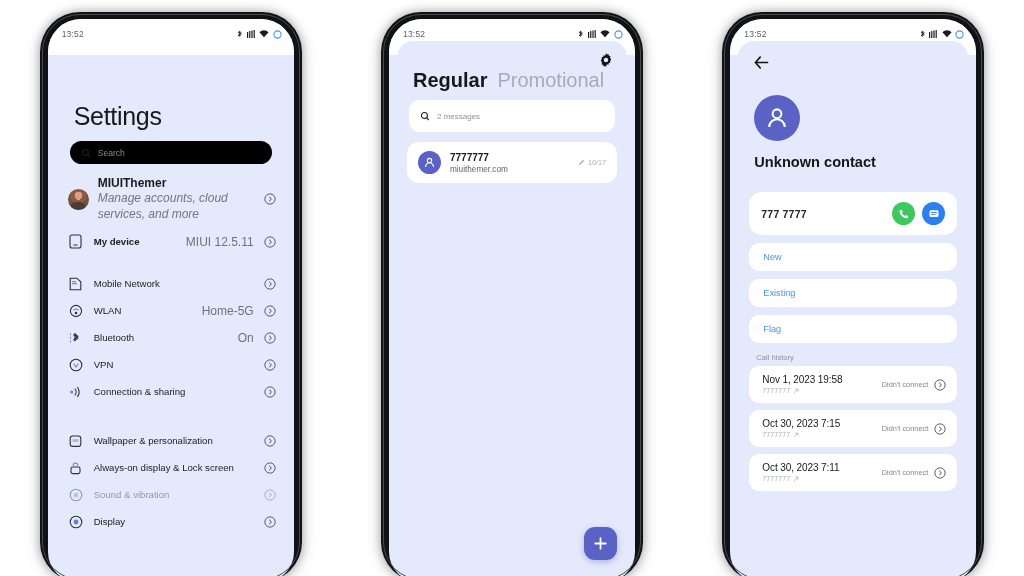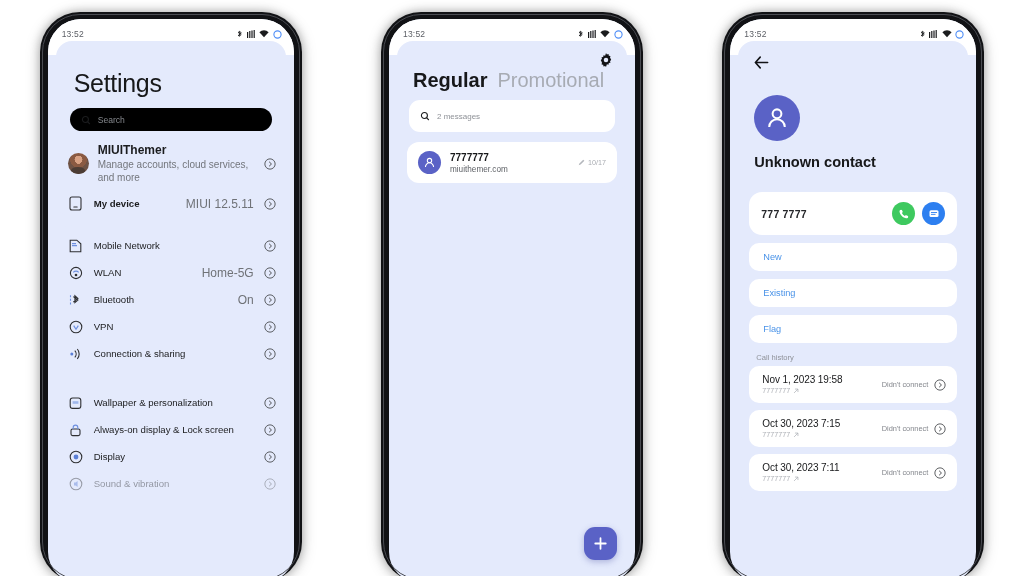--- a/index.html
+++ b/index.html
@@ -73,21 +73,21 @@
     padding: 4px 10px 4px 12px;
     gap: 10px;
   }
   .row .ico { width: 16px; height: 16px; flex: 0 0 16px; display: flex; align-items: center; justify-content: center; }
   .row .ico svg { display: block; }
   .row .label { flex: 1; font-size: 9.6px; color: #1b1c1e; line-height: 1.25; }
   .row .value { font-size: 12px; color: #6f7277; white-space: nowrap; }
   .chev { flex: 0 0 12px; width: 12px; height: 12px; }
 
   
-  .settings-hero { padding: 28px 0 0 0; }
+  .settings-hero { padding: 28px 0 0 0; margin-top: 33px; }
   .settings-title {
     font-size: 25px; font-weight: 400; color: #17181a;
     padding: 0 18px 10px 18px; letter-spacing: -.3px;
   }
   .searchbar {
     margin: 0 14px 8px 14px;
     height: 23px; background: #000000; border-radius: 12px;
     display: flex; align-items: center; gap: 7px; padding: 0 11px;
   }
   .searchbar .sph { font-size: 8.6px; color: #85888d; }
@@ -97,21 +97,21 @@
     background: radial-gradient(circle at 50% 32%, #d8a183 0 22%, #8a5a42 23% 46%, #6e5244 47% 100%);
     flex: 0 0 21px;
     position: relative; overflow: hidden;
   }
   .avatar-img::after{
     content:""; position:absolute; left:18%; bottom:0; width:64%; height:34%;
     border-radius:50% 50% 0 0; background:#4b3c34;
   }
   .acct-text { flex: 1; }
   .acct-name { font-size: 12px; font-weight: 700; color: #1b1c1e; }
-  .acct-sub { font-size: 10px; color: #73767c; line-height: 1.3; margin-top: 1px; }
+  .acct-sub { font-size: 12px; color: #73767c; line-height: 1.3; margin-top: 1px; font-style: italic; }
   .bold-label { font-weight: 700 !important; }
 
   
   .msg-top { position: relative; padding: 14px 0 0 0; }
   .gear { position: absolute; top: 12px; right: 14px; width: 14px; height: 14px; }
   .tabs { display: flex; align-items: baseline; gap: 10px; padding: 14px 16px 8px 16px; }
   .tab { font-size: 20px; color: #a7abb3; }
   .tab.active { color: #17181a; font-weight: 700; }
   .msg-search {
     margin: 0 12px 10px 12px; height: 32px; background: #ffffff;
@@ -330,41 +330,41 @@
                   <rect x="2" y="6" width="9" height="6.6" rx="1.6" stroke="#2f3033" stroke-width="1.1" fill="none"></rect>
                   <path d="M4.2 6V4.4a2.3 2.3 0 0 1 4.6 0V6" stroke="#6d8fe0" stroke-width="1.1" fill="none"></path>
                 </svg>
               </span>
             <span class="label">Always-on display &amp; Lock screen</span>
             <svg class="chev" viewBox="0 0 14 14">
                 <circle cx="7" cy="7" r="6" stroke="#44464a" stroke-width="1" fill="none"></circle>
                 <path d="M6 4.4L8.7 7 6 9.6" stroke="#44464a" stroke-width="1.1" fill="none"></path>
               </svg>
           </div>
+          <div class="row" style="opacity:.42;">
+            <span class="ico">
+                <svg width="14" height="14" viewBox="0 0 14 14">
+                  <circle cx="7" cy="7" r="5.8" stroke="#2f3033" stroke-width="1.1" fill="none"></circle>
+                  <path d="M5 5.4v3.2h1.6L8.6 10V4l-2 1.4z" fill="#5b7fd6"></path>
+                </svg>
+              </span>
+            <span class="label">Sound &amp; vibration</span>
+            <svg class="chev" viewBox="0 0 14 14">
+                <circle cx="7" cy="7" r="6" stroke="#44464a" stroke-width="1" fill="none"></circle>
+                <path d="M6 4.4L8.7 7 6 9.6" stroke="#44464a" stroke-width="1.1" fill="none"></path>
+              </svg>
+          </div>
           <div class="row">
             <span class="ico">
                 <svg width="14" height="14" viewBox="0 0 14 14">
                   <circle cx="7" cy="7" r="5.8" stroke="#2f3033" stroke-width="1.1" fill="none"></circle>
                   <circle cx="7" cy="7" r="2.4" fill="#5b7fd6"></circle>
                 </svg>
               </span>
             <span class="label">Display</span>
-            <svg class="chev" viewBox="0 0 14 14">
-                <circle cx="7" cy="7" r="6" stroke="#44464a" stroke-width="1" fill="none"></circle>
-                <path d="M6 4.4L8.7 7 6 9.6" stroke="#44464a" stroke-width="1.1" fill="none"></path>
-              </svg>
-          </div>
-          <div class="row" style="opacity:.42;">
-            <span class="ico">
-                <svg width="14" height="14" viewBox="0 0 14 14">
-                  <circle cx="7" cy="7" r="5.8" stroke="#2f3033" stroke-width="1.1" fill="none"></circle>
-                  <path d="M5 5.4v3.2h1.6L8.6 10V4l-2 1.4z" fill="#5b7fd6"></path>
-                </svg>
-              </span>
-            <span class="label">Sound &amp; vibration</span>
             <svg class="chev" viewBox="0 0 14 14">
                 <circle cx="7" cy="7" r="6" stroke="#44464a" stroke-width="1" fill="none"></circle>
                 <path d="M6 4.4L8.7 7 6 9.6" stroke="#44464a" stroke-width="1.1" fill="none"></path>
               </svg>
           </div>
         </div>
       </div>
     </div>
   </div>
 

